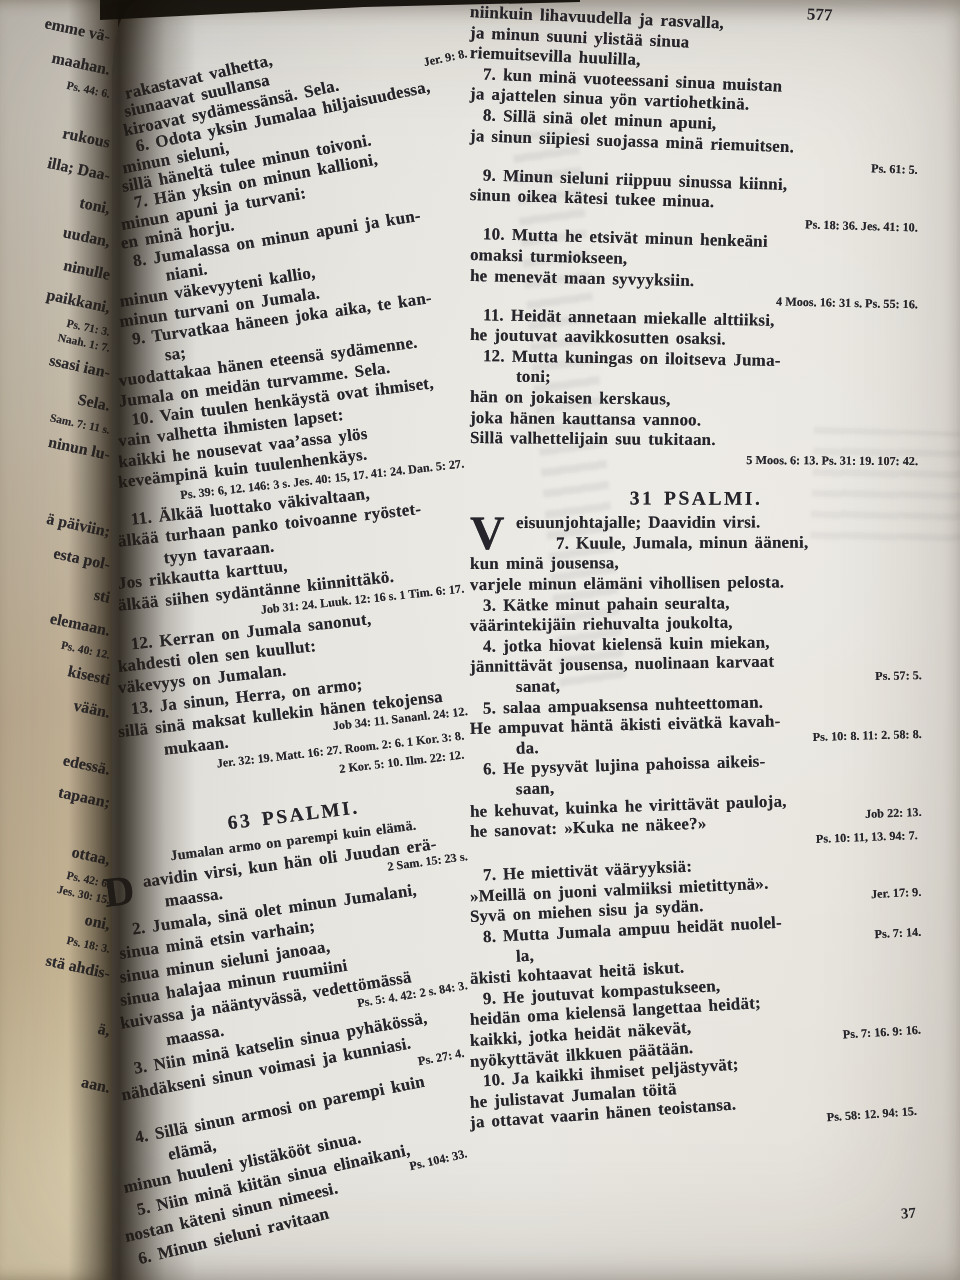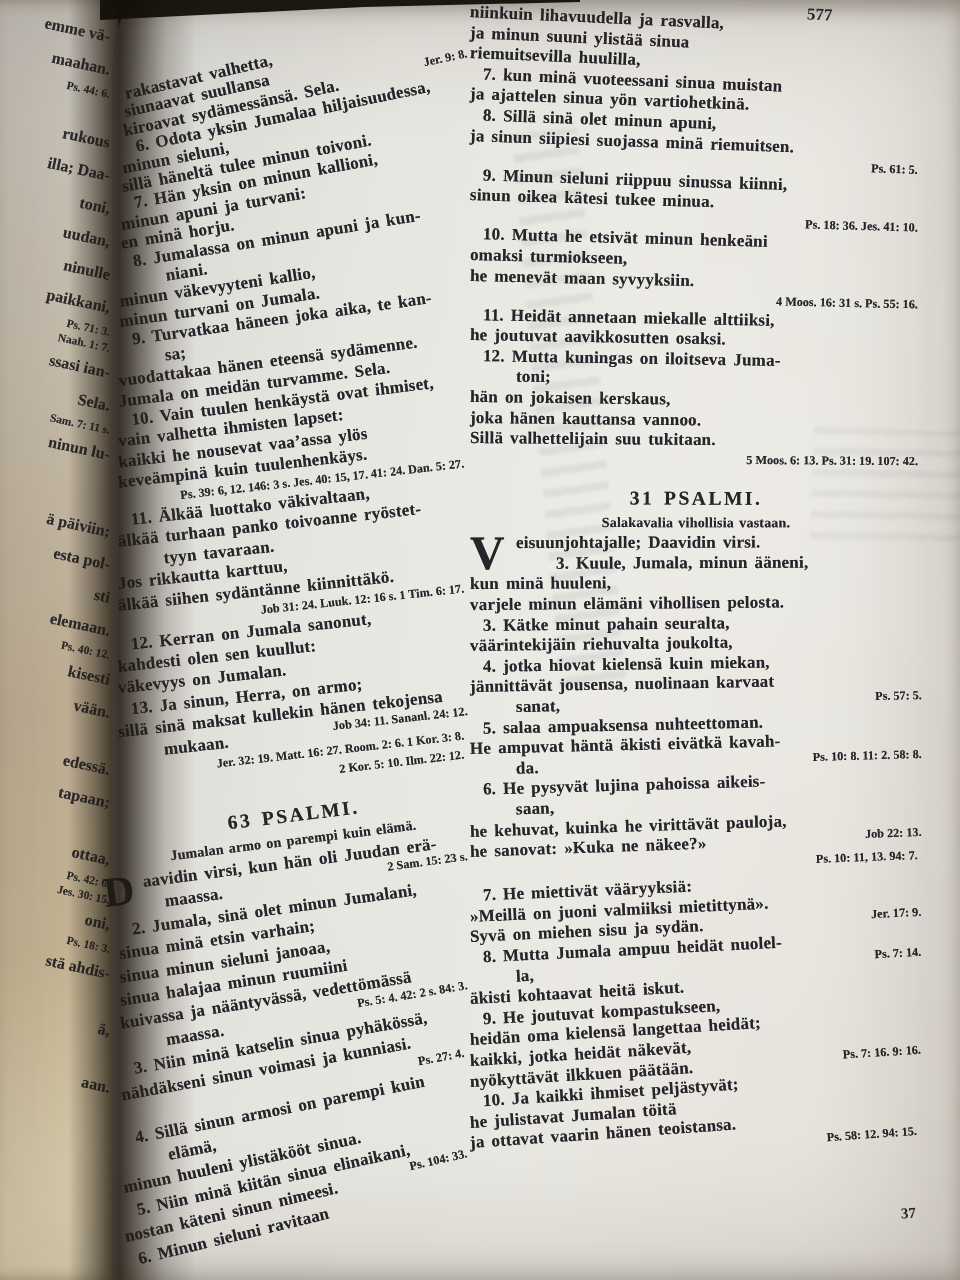--- a/index.html
+++ b/index.html
@@ -219,24 +219,23 @@
         <div class="ln v" style="transform: rotate(0.9deg); transform-origin: 0% 50%;"><span>12. Mutta kuningas on iloitseva Juma-</span></div>
         <div class="ln w" style="transform: rotate(0.8deg); transform-origin: 0% 50%;"><span>toni;</span></div>
         <div class="ln c" style="transform: rotate(0.7deg); transform-origin: 0% 50%;"><span>hän on jokaisen kerskaus,</span></div>
         <div class="ln c" style="transform: rotate(0.6deg); transform-origin: 0% 50%;"><span>joka hänen kauttansa vannoo.</span></div>
         <div class="ln c" style="transform: rotate(0.5deg); transform-origin: 0% 50%;"><span>Sillä valhettelijain suu tukitaan.</span></div>
         <div class="ln r" style="transform: rotate(0.4deg); transform-origin: 0% 50%;"><span>5 Moos. 6: 13. Ps. 31: 19. 107: 42.</span></div>
       </div>
     <div>
         <div class="ln gap"></div>
         <div class="ln h1" style="transform: rotate(0.17deg); transform-origin: 0% 50%;"><span>31 PSALMI.</span></div>
-        <div class="ln h2" style="transform: rotate(0.04deg); transform-origin: 0% 50%;"><span>Salakavalia vihollisia vastaan.</span></div>
         <div class="ln drop" style="transform: rotate(-0.09deg); transform-origin: 0% 50%;"><span class="dc">V</span><span>eisuunjohtajalle; Daavidin virsi.</span></div>
-        <div class="ln vd" style="transform: rotate(-0.22deg); transform-origin: 0% 50%;"><span>3. Kuule, Jumala, minun ääneni,</span></div>
-        <div class="ln c" style="transform: rotate(-0.35deg); transform-origin: 0% 50%;"><span>kun minä huuleni,</span></div>
+        <div class="ln vd" style="transform: rotate(-0.22deg); transform-origin: 0% 50%;"><span>7. Kuule, Jumala, minun ääneni,</span></div>
+        <div class="ln c" style="transform: rotate(-0.35deg); transform-origin: 0% 50%;"><span>kun minä jousensa,</span></div>
         <div class="ln c" style="transform: rotate(-0.48deg); transform-origin: 0% 50%;"><span>varjele minun elämäni vihollisen pelosta.</span></div>
         <div class="ln v" style="transform: rotate(-0.61deg); transform-origin: 0% 50%;"><span>3. Kätke minut pahain seuralta,</span></div>
         <div class="ln c" style="transform: rotate(-0.74deg); transform-origin: 0% 50%;"><span>väärintekijäin riehuvalta joukolta,</span></div>
         <div class="ln v" style="transform: rotate(-0.87deg); transform-origin: 0% 50%;"><span>4. jotka hiovat kielensä kuin miekan,</span></div>
         <div class="ln c" style="transform: rotate(-1deg); transform-origin: 0% 50%;"><span>jännittävät jousensa, nuolinaan karvaat</span></div>
         <div class="ln w" style="transform: rotate(-1.13deg); transform-origin: 0% 50%;"><span>sanat,</span><span class="ref">Ps. 57: 5.</span></div>
         <div class="ln v" style="transform: rotate(-1.26deg); transform-origin: 0% 50%;"><span>5. salaa ampuaksensa nuhteettoman.</span></div>
         <div class="ln c" style="transform: rotate(-1.39deg); transform-origin: 0% 50%;"><span>He ampuvat häntä äkisti eivätkä kavah-</span></div>
         <div class="ln w" style="transform: rotate(-1.52deg); transform-origin: 0% 50%;"><span>da.</span><span class="ref">Ps. 10: 8. 11: 2. 58: 8.</span></div>
         <div class="ln v" style="transform: rotate(-1.65deg); transform-origin: 0% 50%;"><span>6. He pysyvät lujina pahoissa aikeis-</span></div>

